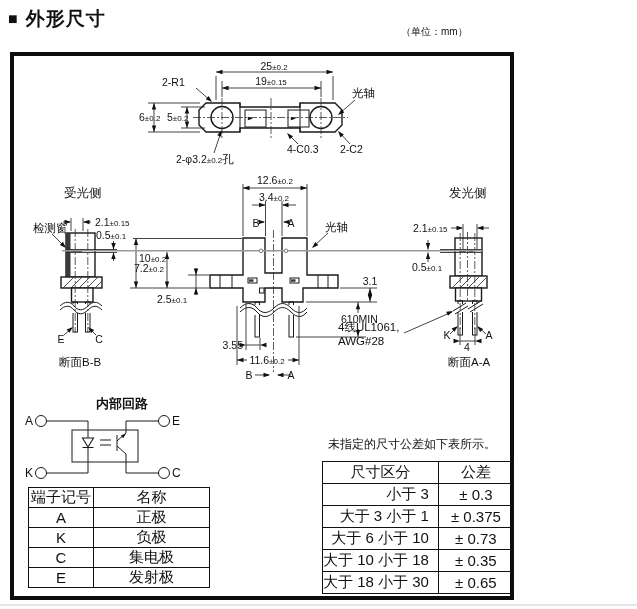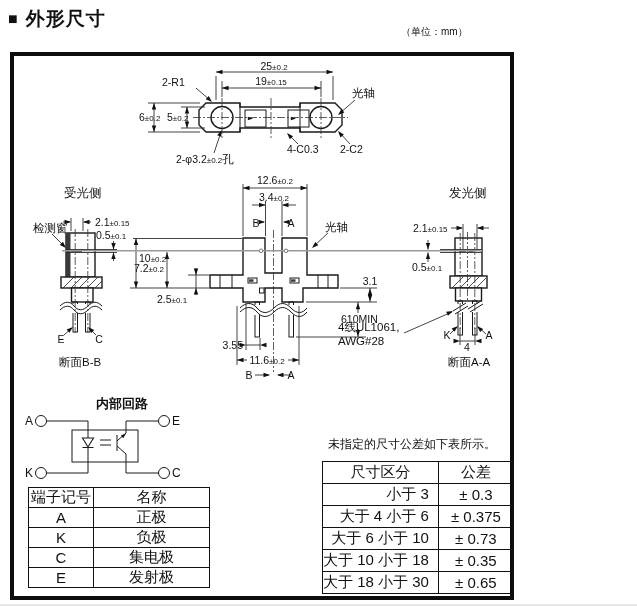--- a/index.html
+++ b/index.html
@@ -374,21 +374,21 @@
     <tbody>
         <tr>
       <th style="width:106px">尺寸区分</th>
       <th style="width:74px">公差</th>
     </tr>
     <tr>
       <td class="rng">小于 3</td>
       <td>± 0.3</td>
     </tr>
     <tr>
-      <td class="rng">大于 4 小于 6</td>
+      <td class="rng">大于 3 小于 1</td>
       <td>± 0.375</td>
     </tr>
     <tr>
       <td class="rng">大于 6 小于 10</td>
       <td>± 0.73</td>
     </tr>
     <tr>
       <td class="rng">大于 10 小于 18</td>
       <td>± 0.35</td>
     </tr>

